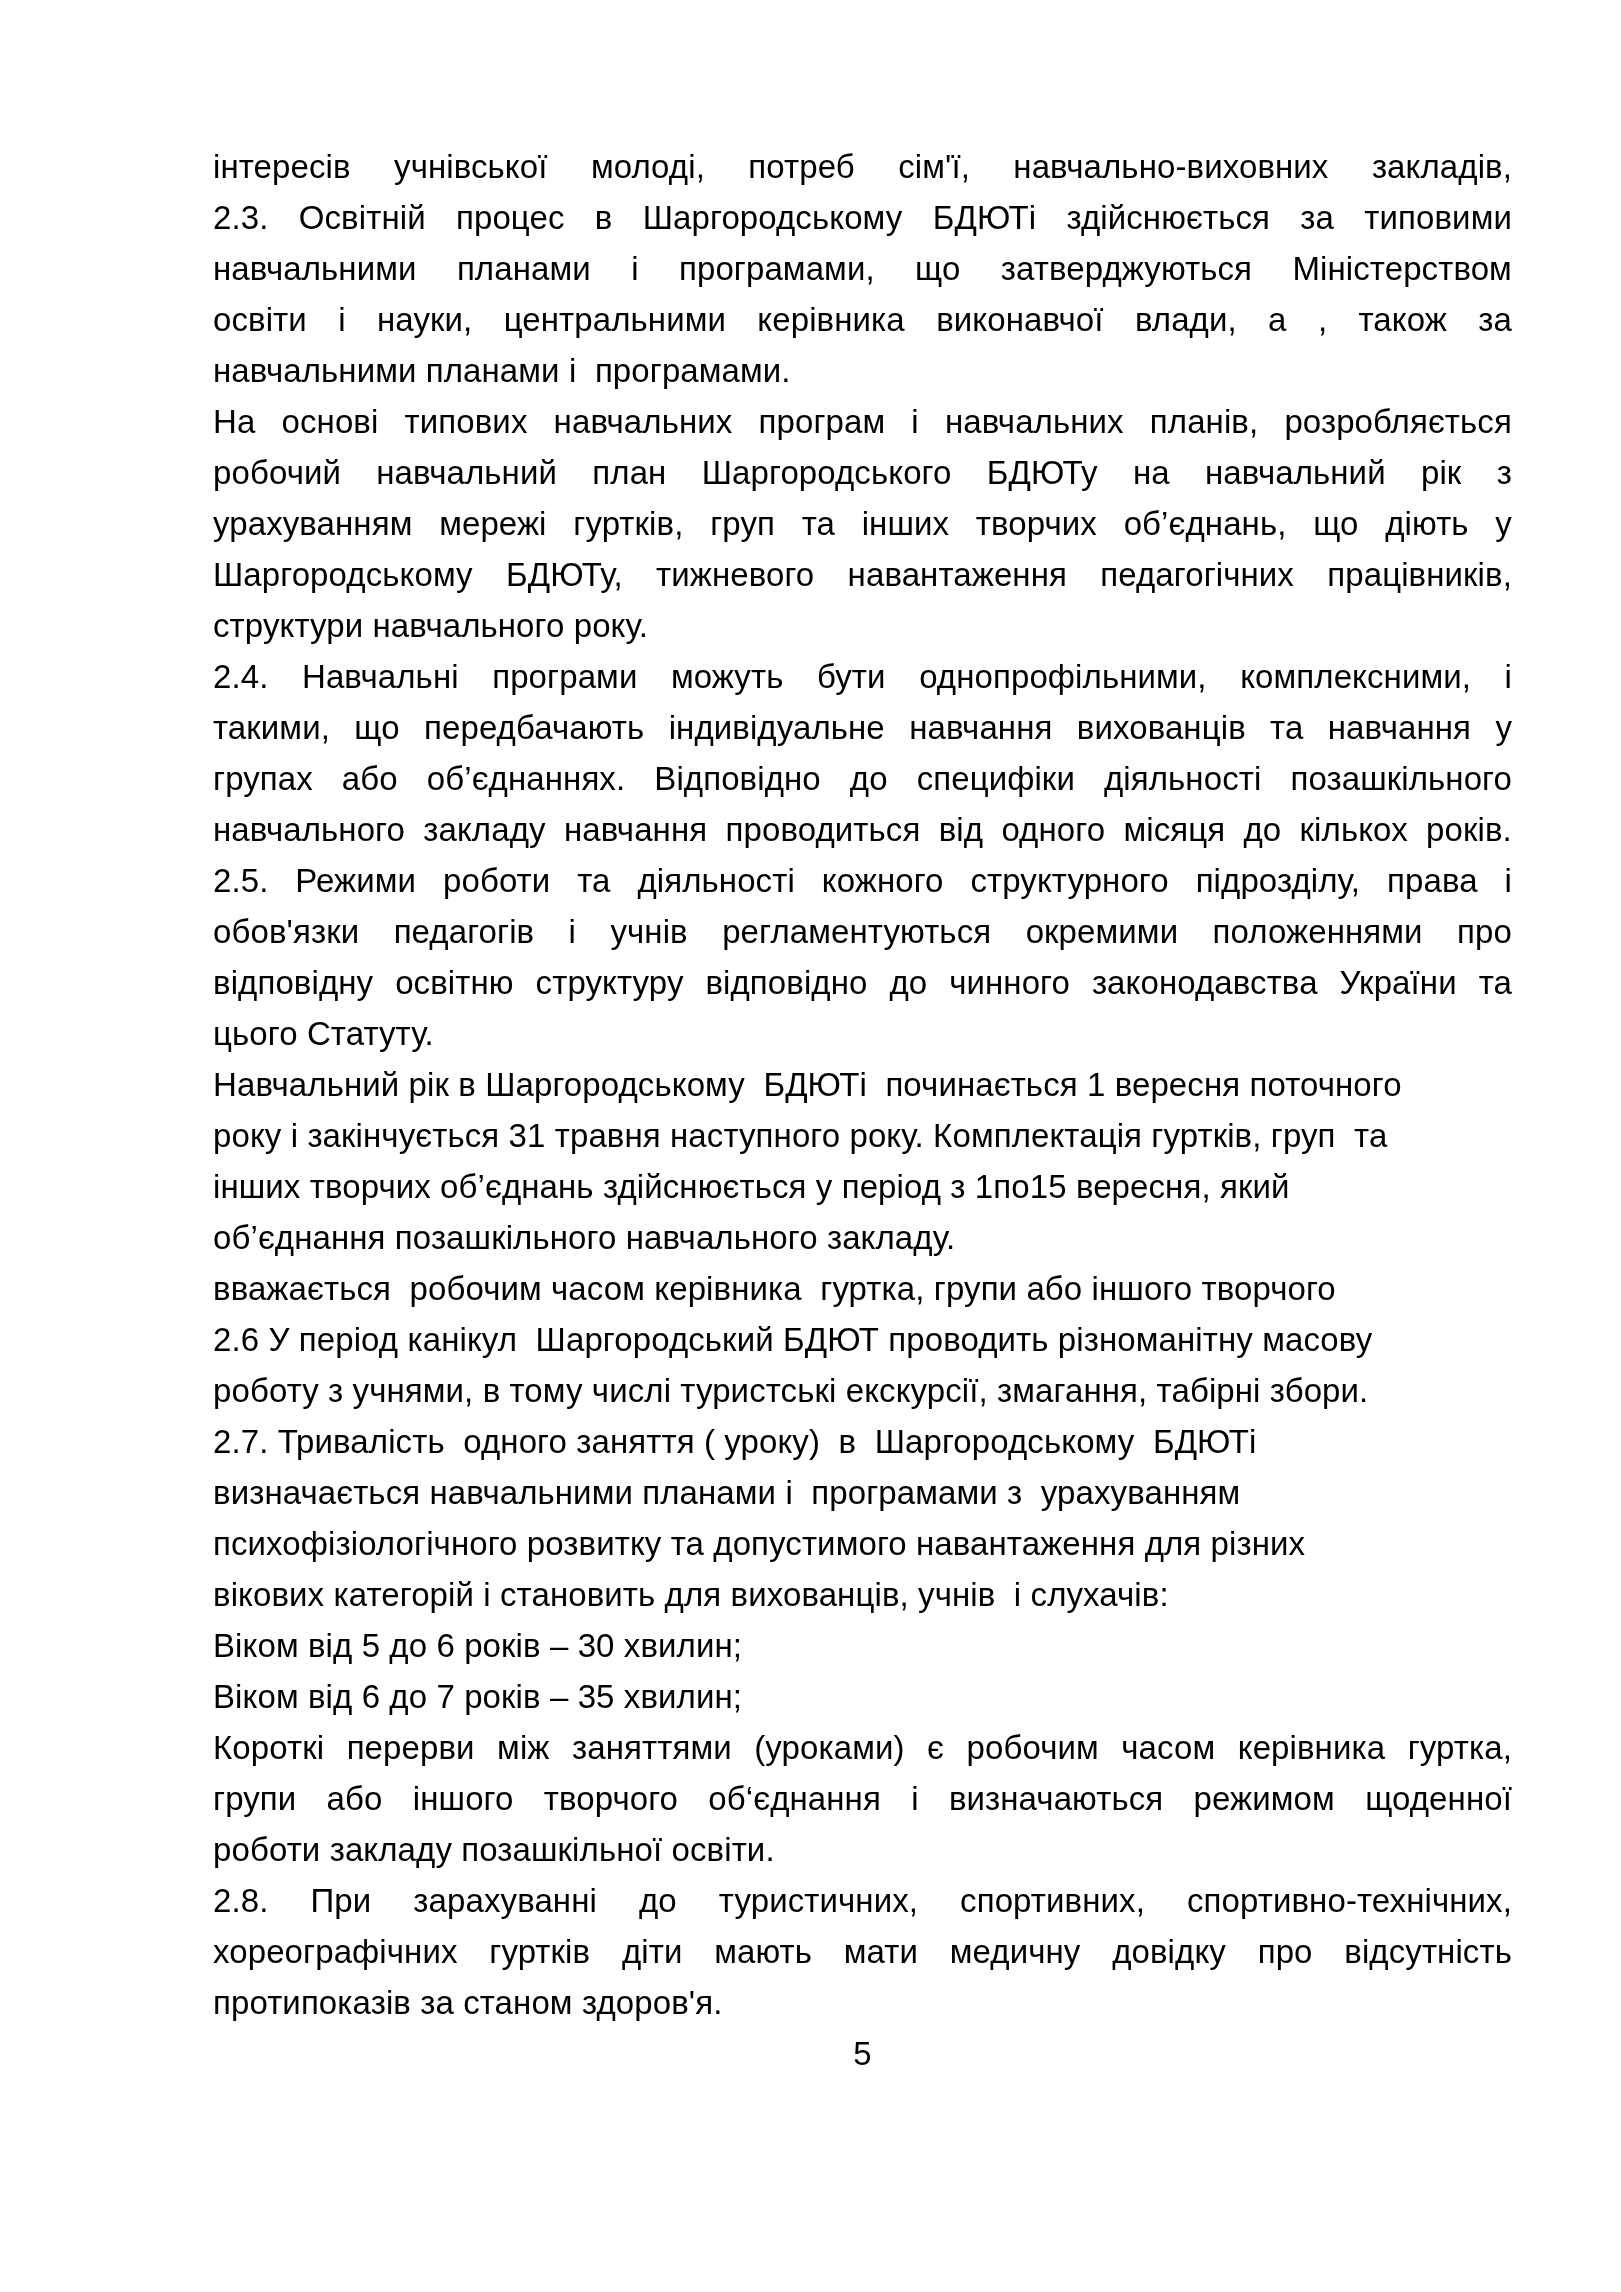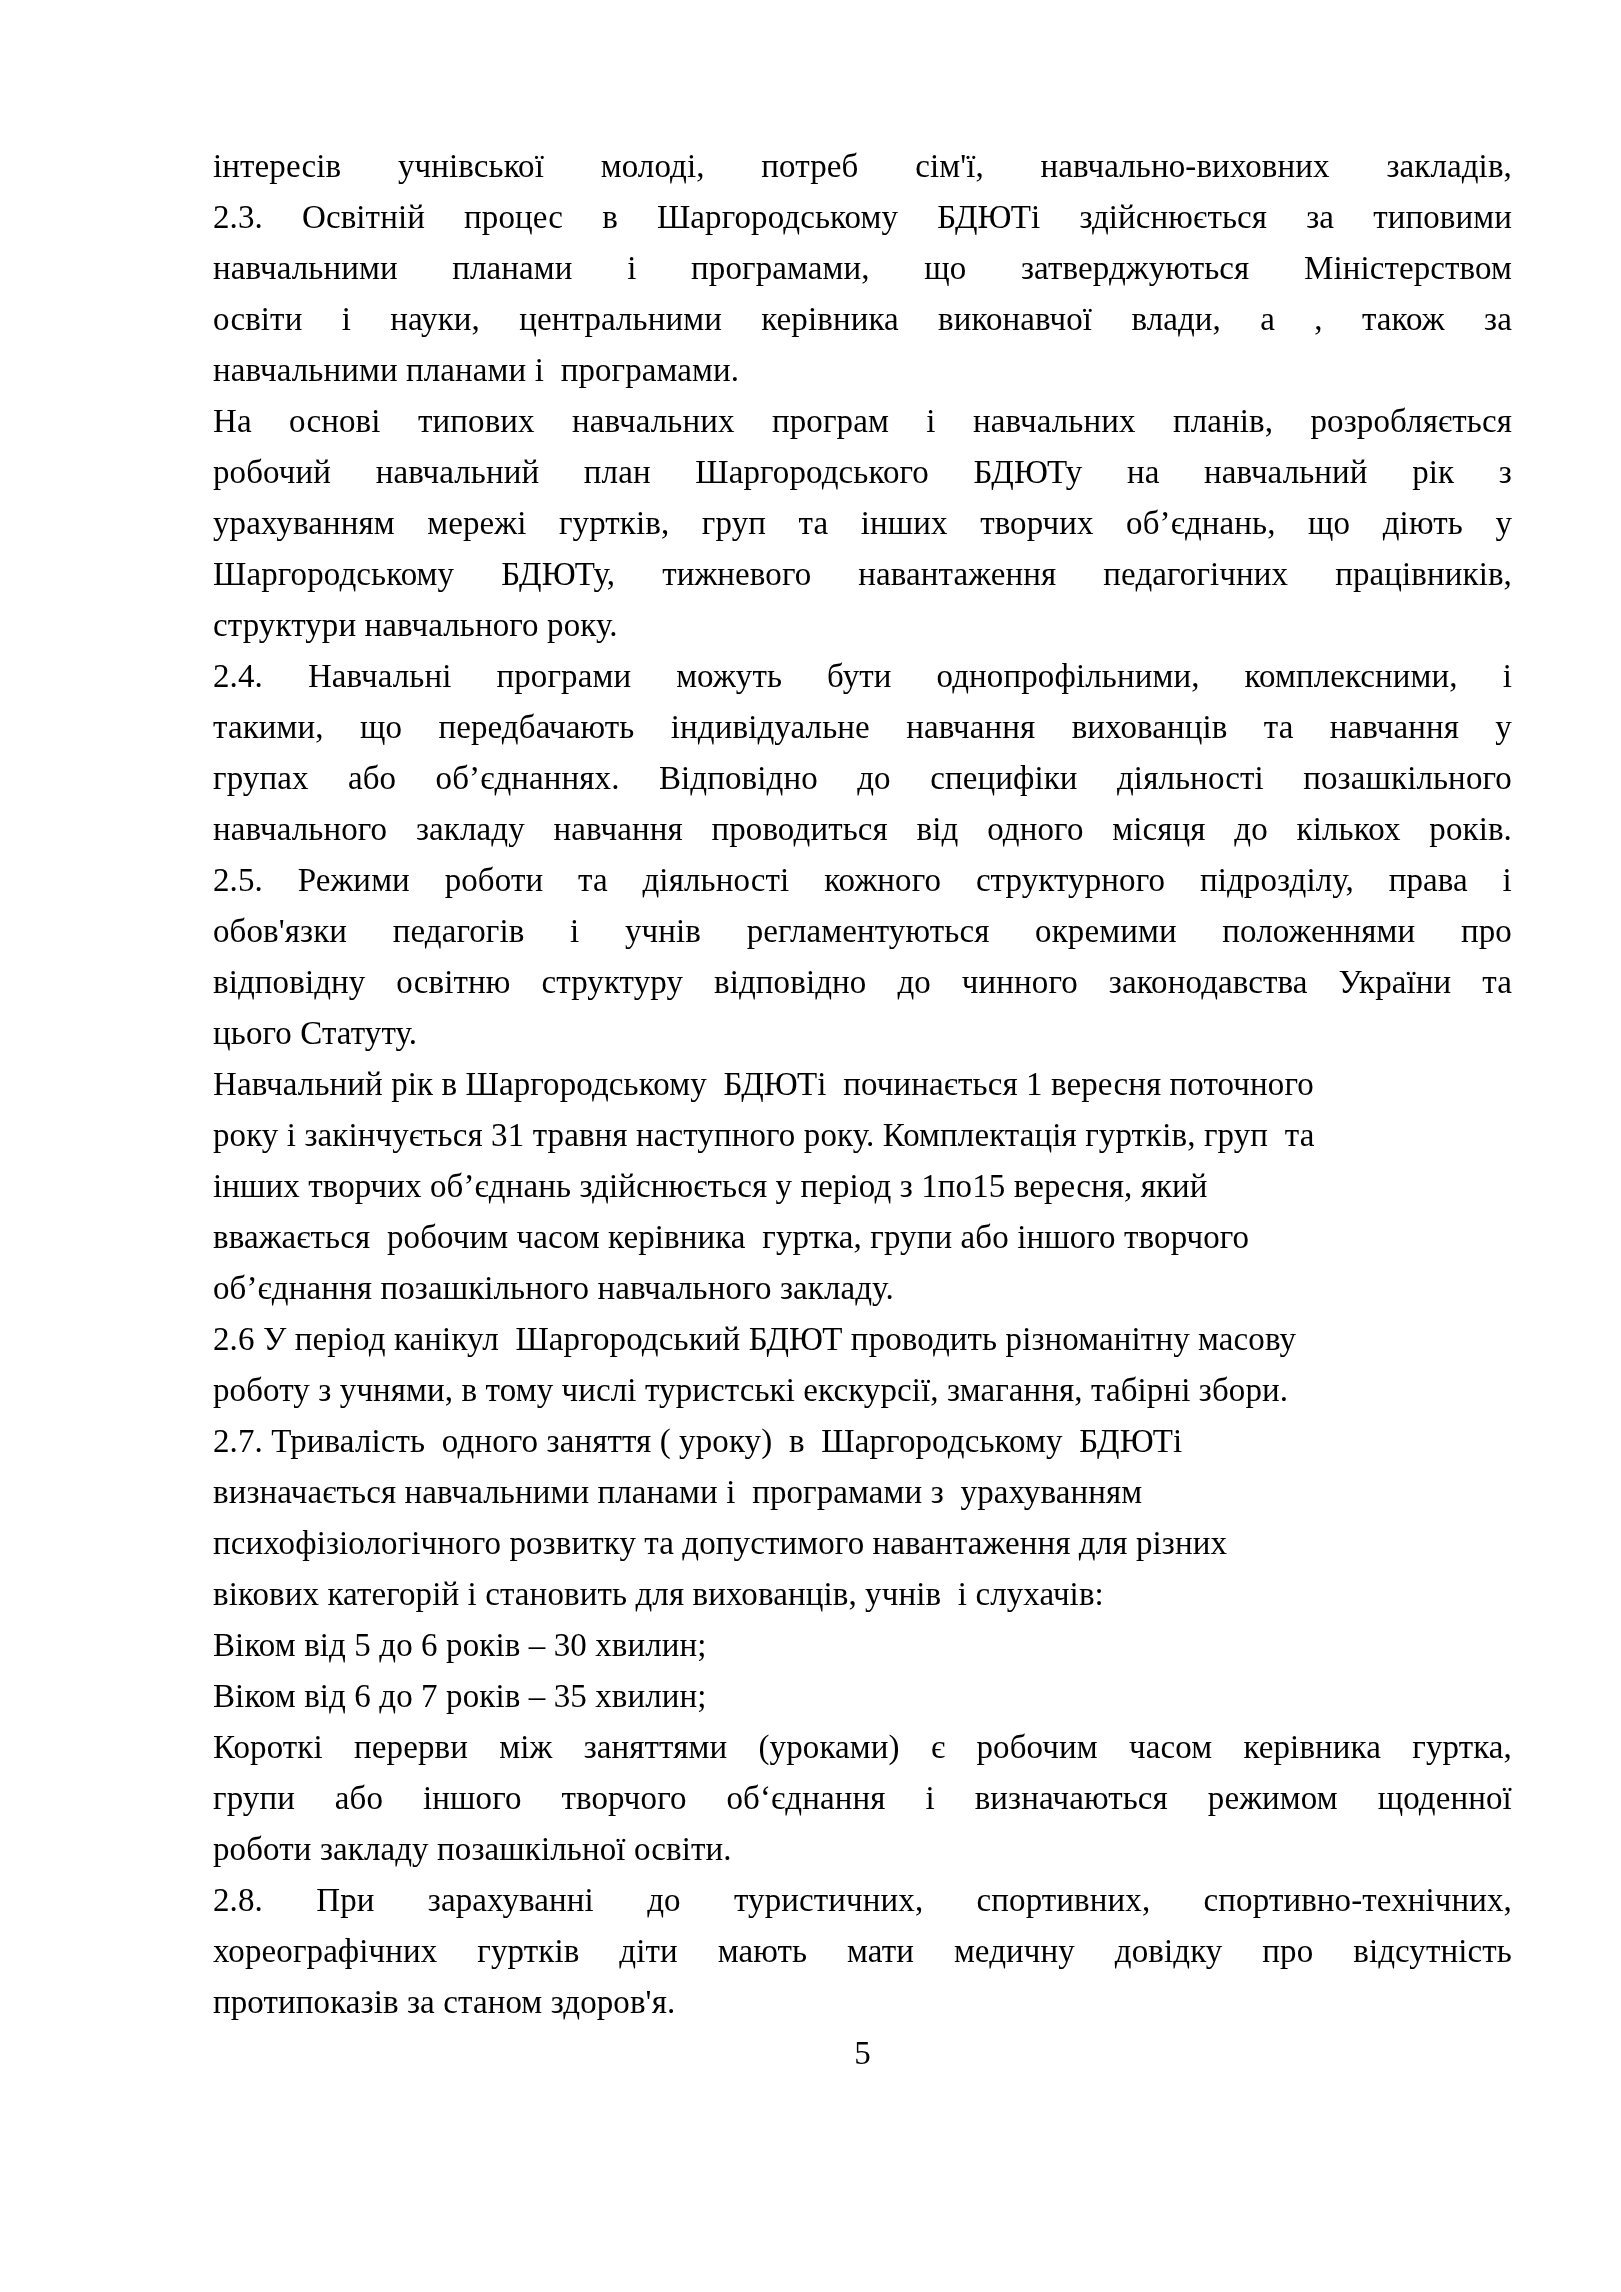--- a/index.html
+++ b/index.html
@@ -6,21 +6,21 @@
     margin: 0;
     padding: 0;
     background: #ffffff;
   }
   .page {
     position: relative;
     width: 1621px;
     height: 2293px;
     background: #ffffff;
     overflow: hidden;
-    font-family: Liberation Serif, serif;
+    font-family: Liberation Sans, sans-serif;
     color: #000000;
     box-sizing: border-box;
     padding: 141px 110px 0 213px;
     font-size: 33px;
   }
   .doc-body {
     width: 1299px;
   }
   .line {
     height: 51px;
@@ -208,22 +208,22 @@
         <span>до</span>
         <span>чинного</span>
         <span>законодавства</span>
         <span>України</span>
         <span>та</span>
       </div>
       <div class="line">цього Статуту.</div>
       <div class="line">Навчальний рік в Шаргородському  БДЮТі  починається 1 вересня поточного</div>
       <div class="line">року і закінчується 31 травня наступного року. Комплектація гуртків, груп  та</div>
       <div class="line">інших творчих об’єднань здійснюється у період з 1по15 вересня, який</div>
+      <div class="line">об’єднання позашкільного навчального закладу.</div>
       <div class="line">вважається  робочим часом керівника  гуртка, групи або іншого творчого</div>
-      <div class="line">об’єднання позашкільного навчального закладу.</div>
       <div class="line">2.6 У період канікул  Шаргородський БДЮТ проводить різноманітну масову</div>
       <div class="line">роботу з учнями, в тому числі туристські екскурсії, змагання, табірні збори.</div>
       <div class="line">2.7. Тривалість  одного заняття ( уроку)  в  Шаргородському  БДЮТі</div>
       <div class="line">визначається навчальними планами і  програмами з  урахуванням</div>
       <div class="line">психофізіологічного розвитку та допустимого навантаження для різних</div>
       <div class="line">вікових категорій і становить для вихованців, учнів  і слухачів:</div>
       <div class="line">Віком від 5 до 6 років – 30 хвилин;</div>
       <div class="line">Віком від 6 до 7 років – 35 хвилин;</div>
       <div class="line just">
         <span>Короткі</span>

